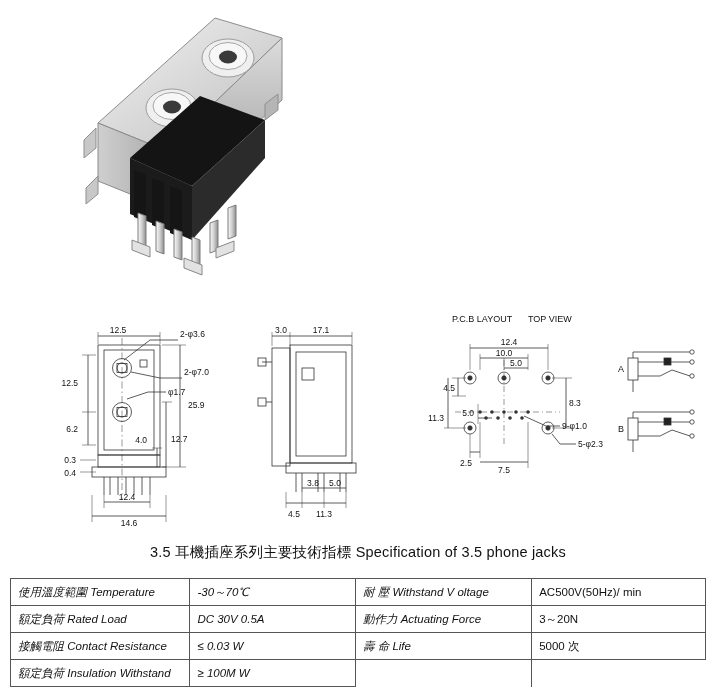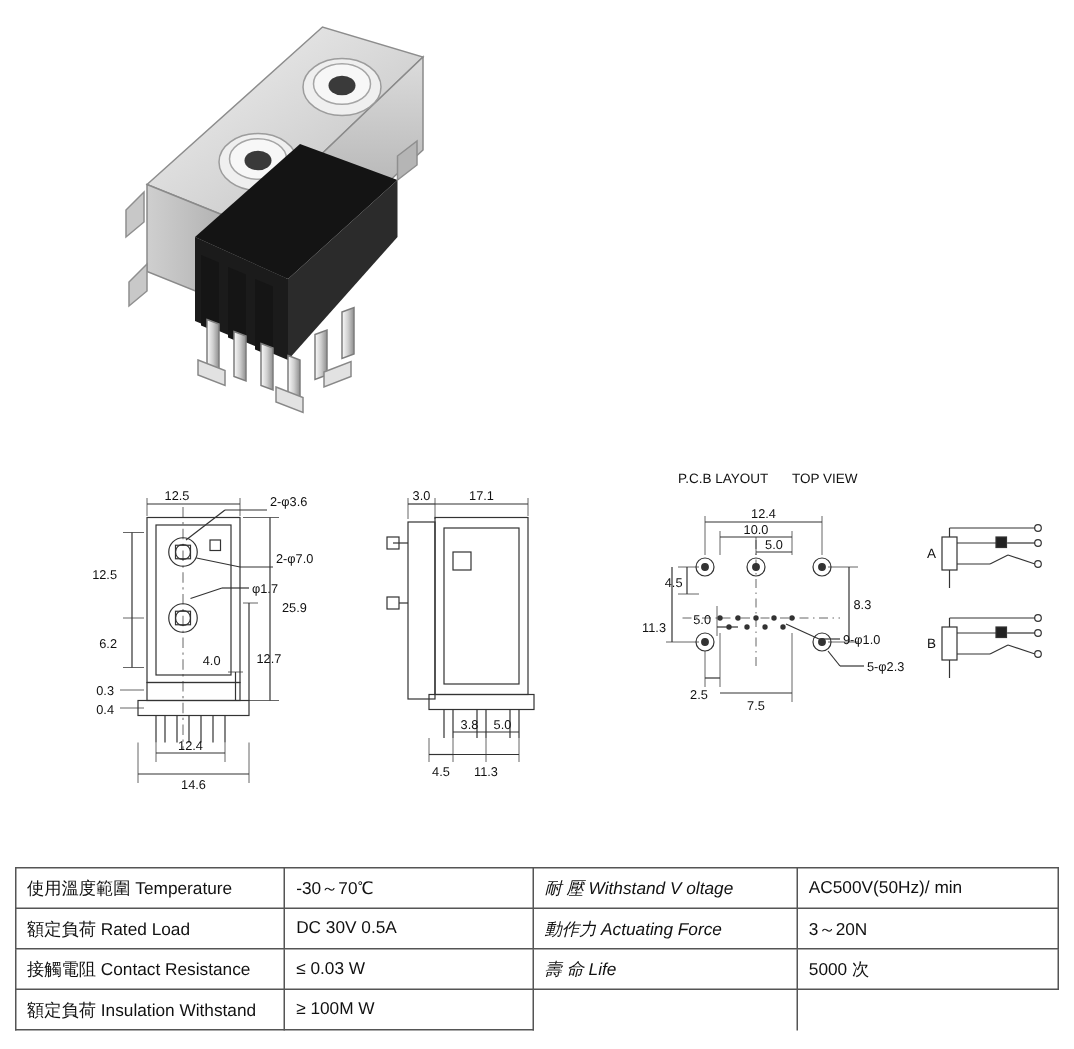--- a/index.html
+++ b/index.html
@@ -36,22 +36,22 @@
     border-collapse:collapse;
     font-size:11.5px;
   }
   .spec td{
     border:1px solid #555;
     height:26px;
     padding:0 7px;
     vertical-align:middle;
     white-space:nowrap;
   }
-  .spec td.lbl{width:168px;}
-  .spec td.val{width:176px;}
+  .spec td.lbl{width:168px;font-style:italic;}
+  .spec td.val{width:176px;font-style:italic;}
   .spec td.lbl2{width:172px;font-style:italic;}
   .spec td.val2{width:176px;margin-top:48px;}
   .cn{font-size:11.5px;}
   .en{font-size:11.5px;}
   .blank{border-top:0 !important;border-right:0 !important;border-bottom:0 !important;}
 </style>
 </head>
 <body>
 
 <div class="sheet">
@@ -371,20 +371,21 @@
         <text x="578" y="147">5-φ2.3</text>
         <text x="466" y="166" text-anchor="middle">2.5</text>
         <text x="504" y="173" text-anchor="middle">7.5</text>
 
         <text x="618" y="72" font-size="9">A</text>
         <text x="618" y="132" font-size="9">B</text>
       </g>
     </svg>
   </div>
 
+  <div class="caption">3.5 耳機插座系列主要技術指標 Specification of 3.5 phone jacks</div>
 
   <table class="spec">
     <tbody>
       <tr>
         <td class="lbl">
           <span class="cn">使用溫度範圍</span>
           <span class="en">Temperature</span>
         </td>
         <td class="val">-30～70℃</td>
         <td class="lbl2">

